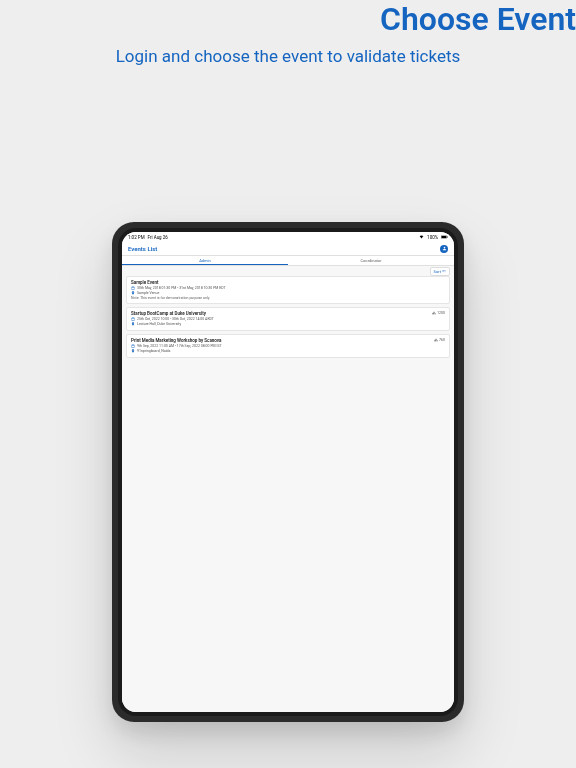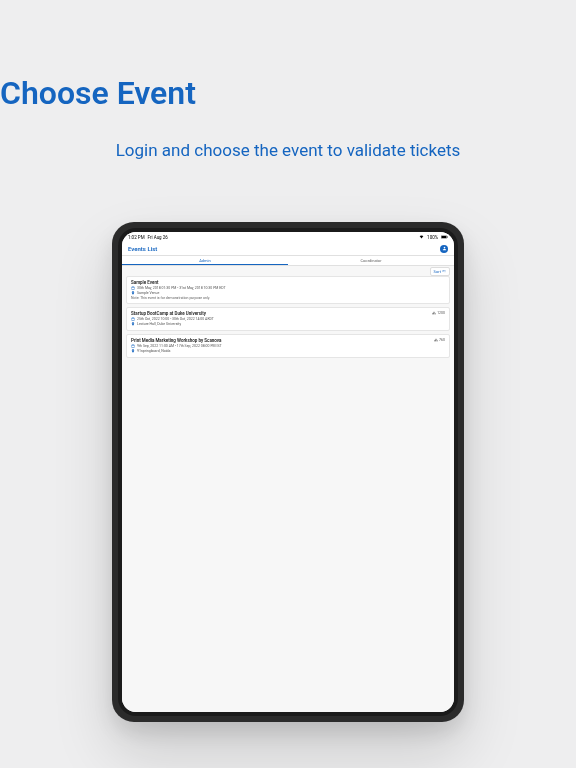--- a/index.html
+++ b/index.html
@@ -4,32 +4,31 @@
 <style>
   * { box-sizing: border-box; margin: 0; padding: 0; }
   html, body { width: 576px; height: 768px; }
   body {
     background: #eeeeef;
     font-family: -apple-system, BlinkMacSystemFont, "Segoe UI", Roboto, Arial, sans-serif;
     position: relative;
     overflow: hidden;
   }
   .hero-title {
-    text-align: left;
+    text-align: right;
     color: #1565c0;
     font-size: 32px;
     font-weight: 600;
-    padding-top: 74px;
   }
   .hero-subtitle {
     text-align: center;
     color: #1565c0;
     font-size: 17px;
     font-weight: 400;
-    margin-top: 28px;
+    margin-top: 8px;
   }
   .tablet {
     position: absolute;
     left: 50%;
     transform: translateX(-50%);
     top: 222px;
     width: 352px;
     height: 500px;
     background: #2b2b2b;
     border-radius: 22px;

